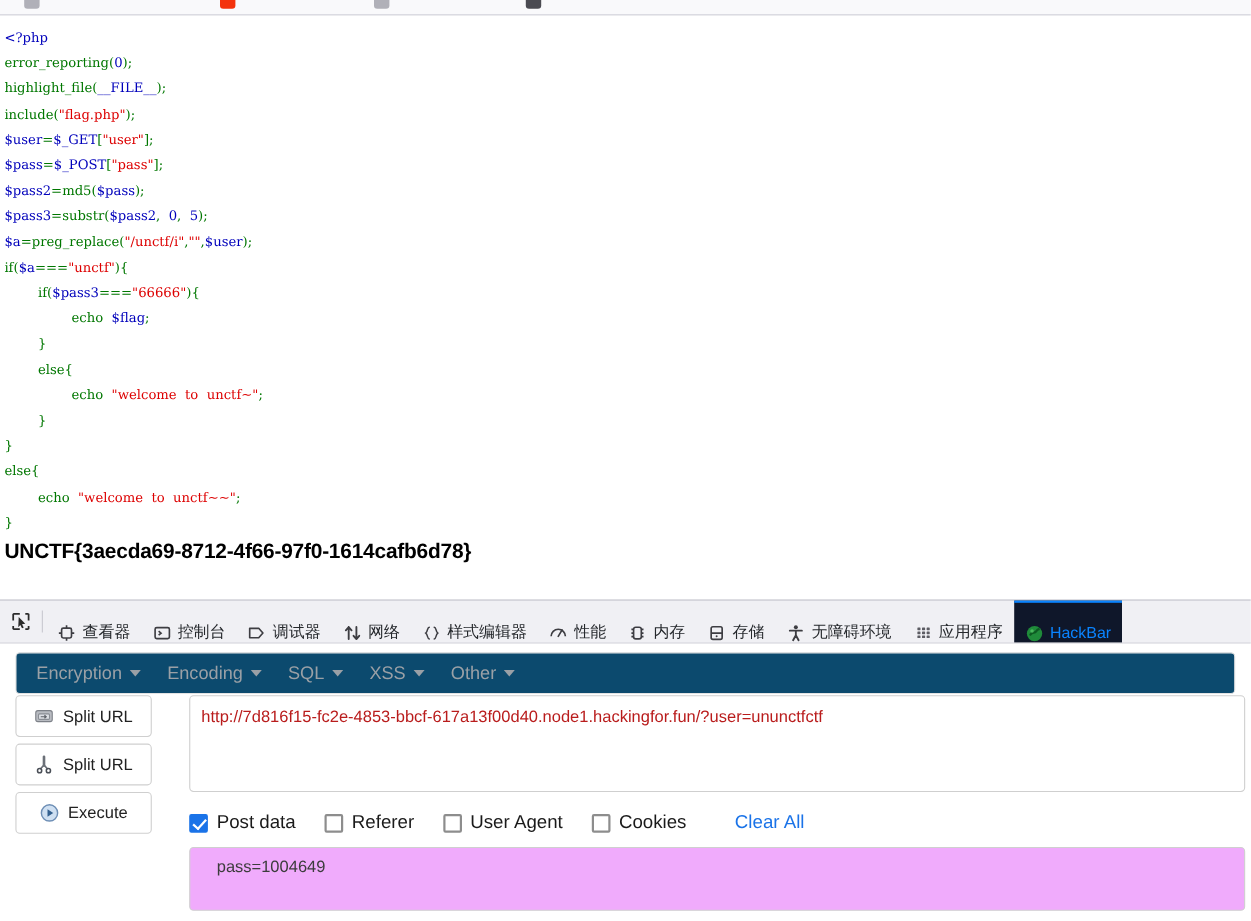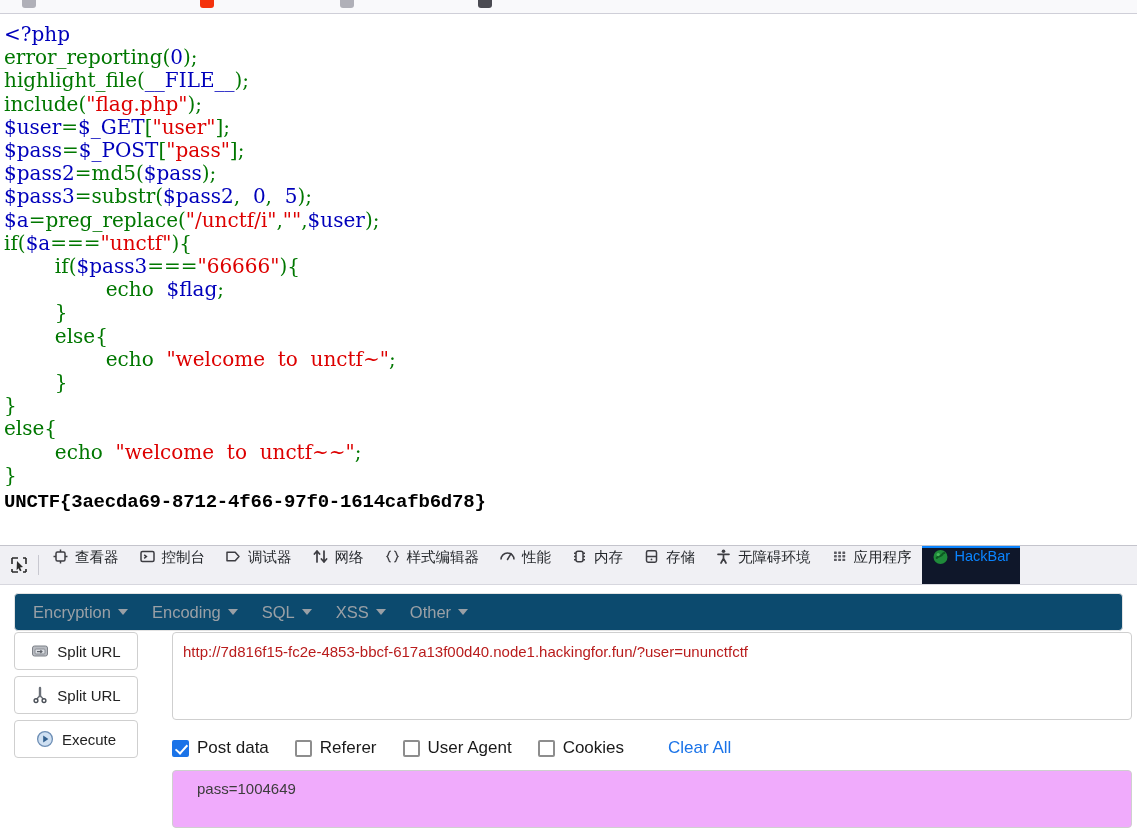--- a/index.html
+++ b/index.html
@@ -27,34 +27,34 @@
   #page-content {
     position: absolute; top: 15px; left: 0;
     width: 1137px; height: 527px;
     background: #ffffff;
     overflow: hidden;
   }
   #php-source {
     margin: 0;
     padding: 8px 16px 0 4px;
     font-family: "DejaVu Serif", "Liberation Serif", serif;
-    font-size: 20px;
+    font-size: 12px;
     line-height: 23.2px;
     white-space: pre;
     letter-spacing: 0px;
   }
   .kw   { color: #007700; }  
   .str  { color: #dd0000; }  
   .var  { color: #0000bb; }  
   .num  { color: #0000bb; }
 
   #flag-line {
     margin: 0;
     padding: 4px 0 0 4px;
-    font-family: Liberation Mono, monospace;
+    font-family: Liberation Sans, sans-serif;
     font-size: 19px;
     font-weight: bold;
     color: #000000;
     letter-spacing: -0.2px;
   }
 
   
   #devtools-toolbar {
     position: absolute; top: 545px; left: 0;
     width: 1137px; height: 40px;
@@ -65,21 +65,21 @@
   }
   .dt-picker {
     display: flex; align-items: center; justify-content: center;
     width: 38px; cursor: pointer;
   }
   .dt-sep {
     width: 1px; background: #c8c8d0;
     margin: 9px 3px 9px 0;
   }
   .dt-tab {
-    display: flex; align-items: flex-start; gap: 6px;
+    display: flex; align-items: flex-end; gap: 6px;
     padding: 0 10px;
     font-size: 14.5px;
     color: #25282c;
     cursor: pointer;
     border-top: 2px solid transparent;
     white-space: nowrap;
   }
   .dt-tab.active {
     color: #0a84ff;
     border-top: 2px solid #0a84ff;

